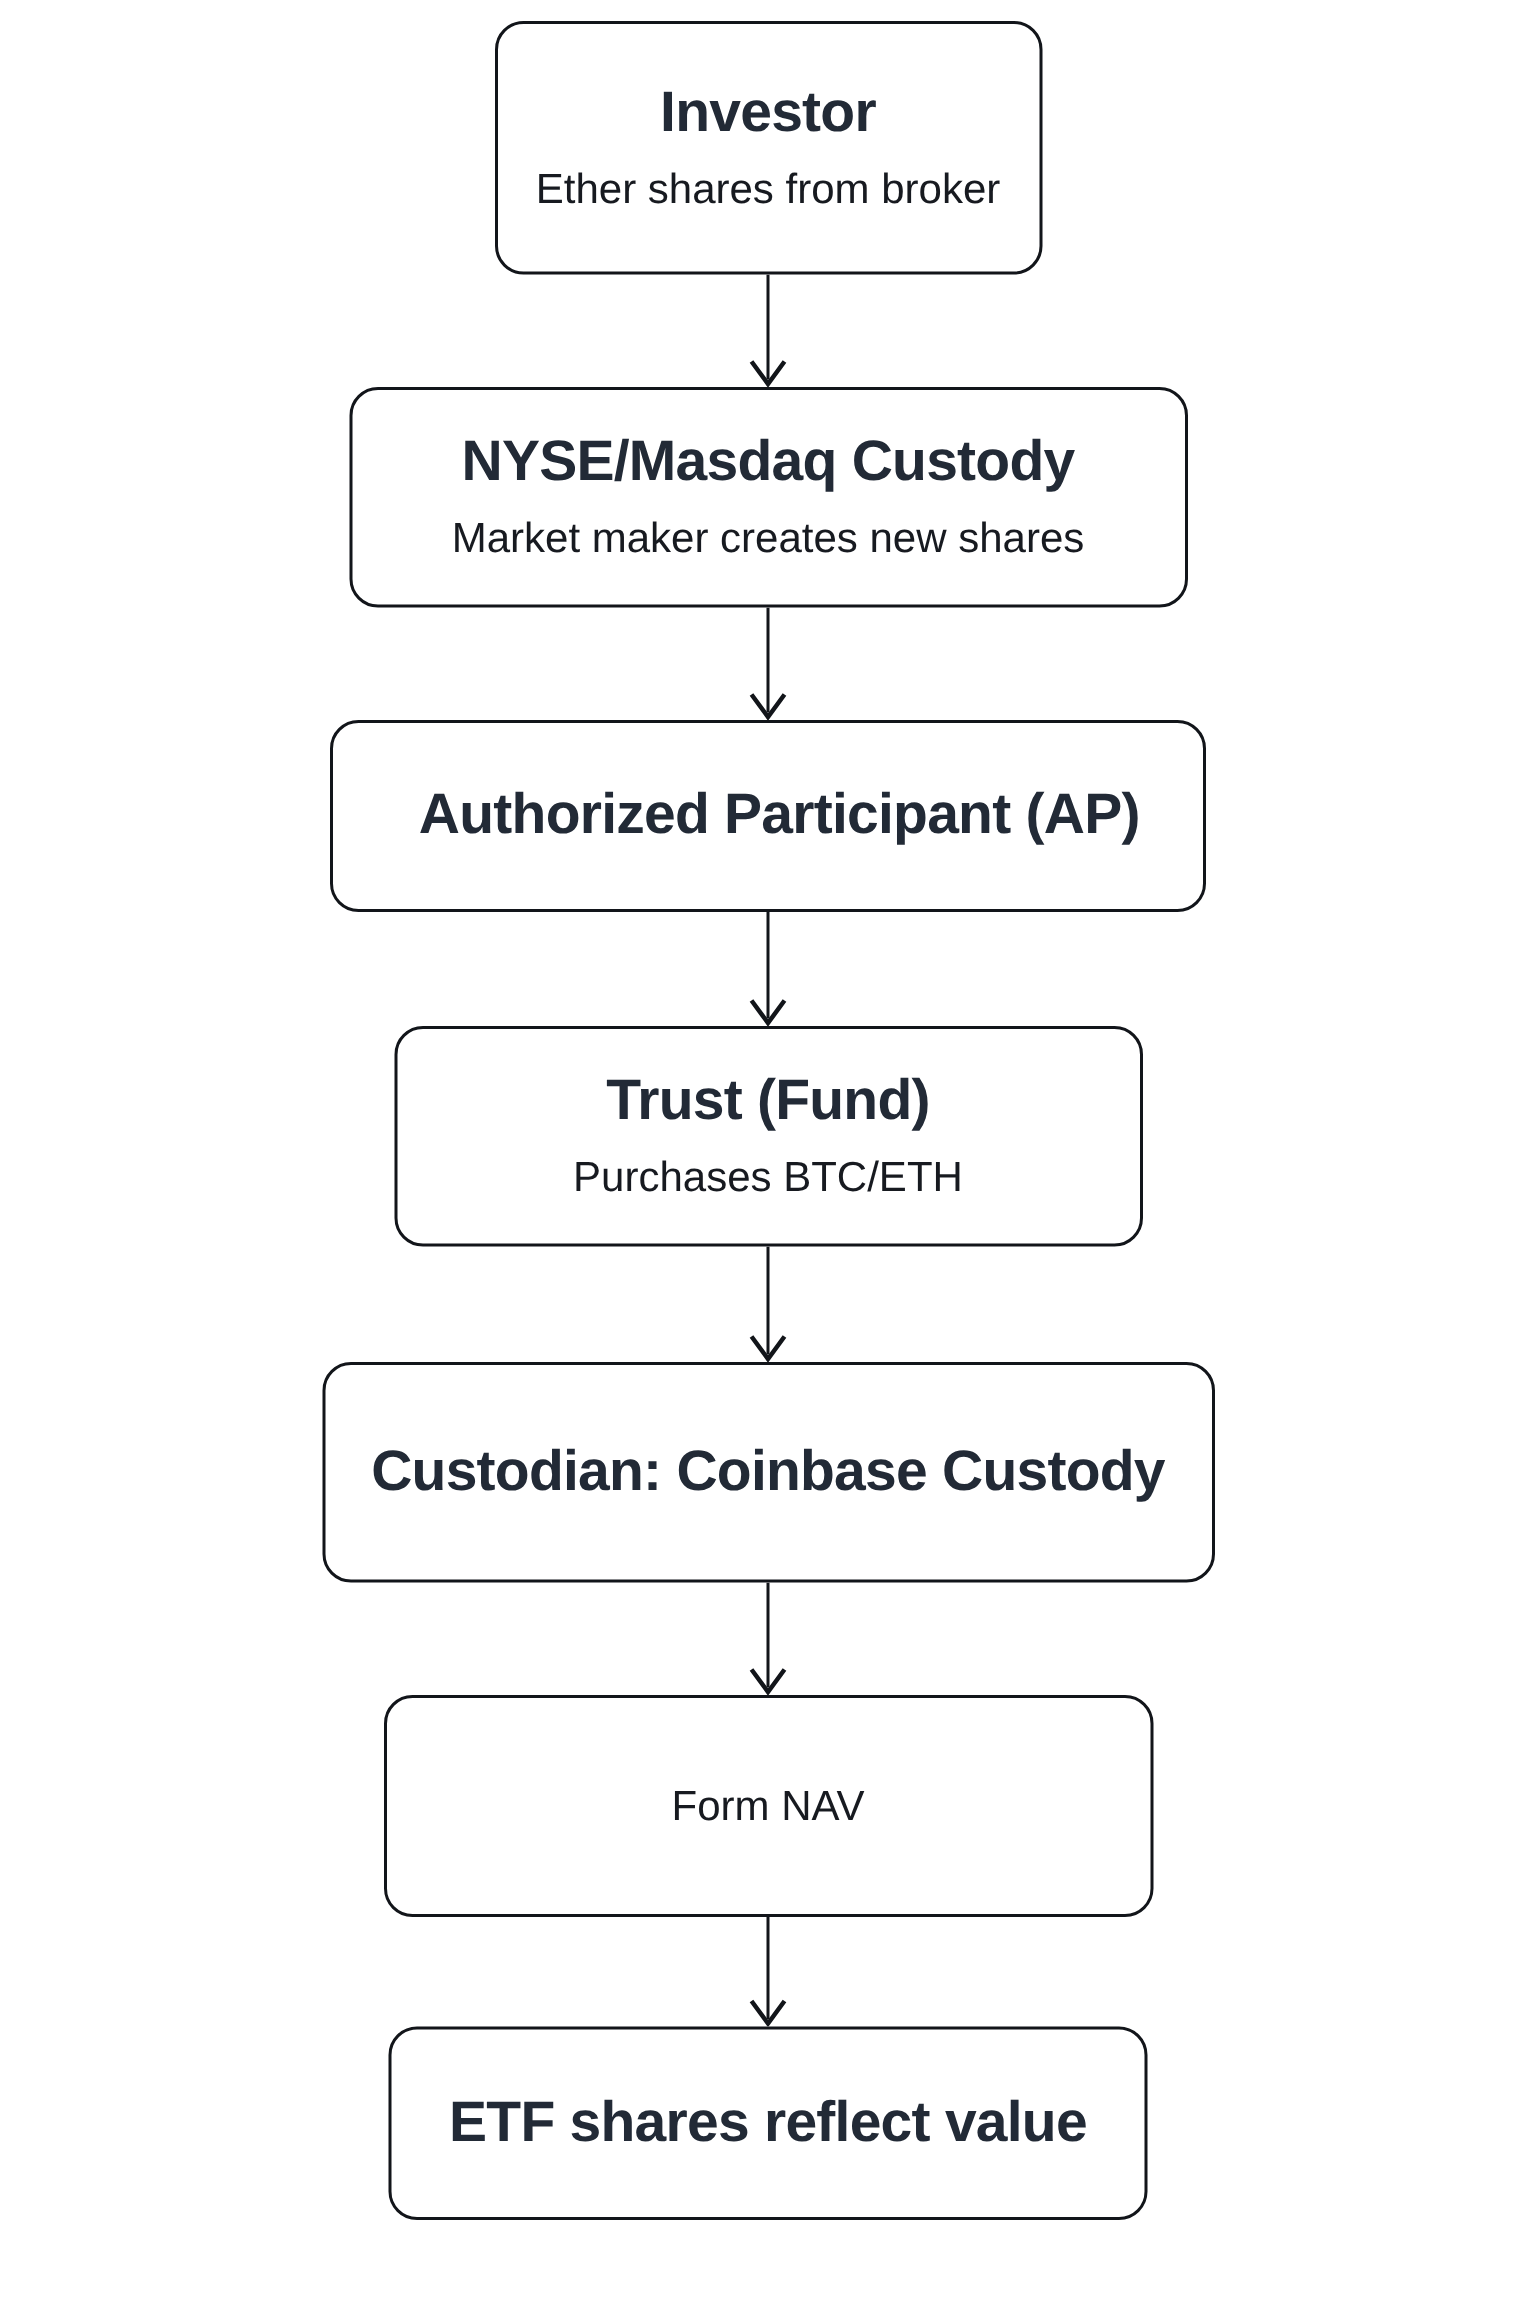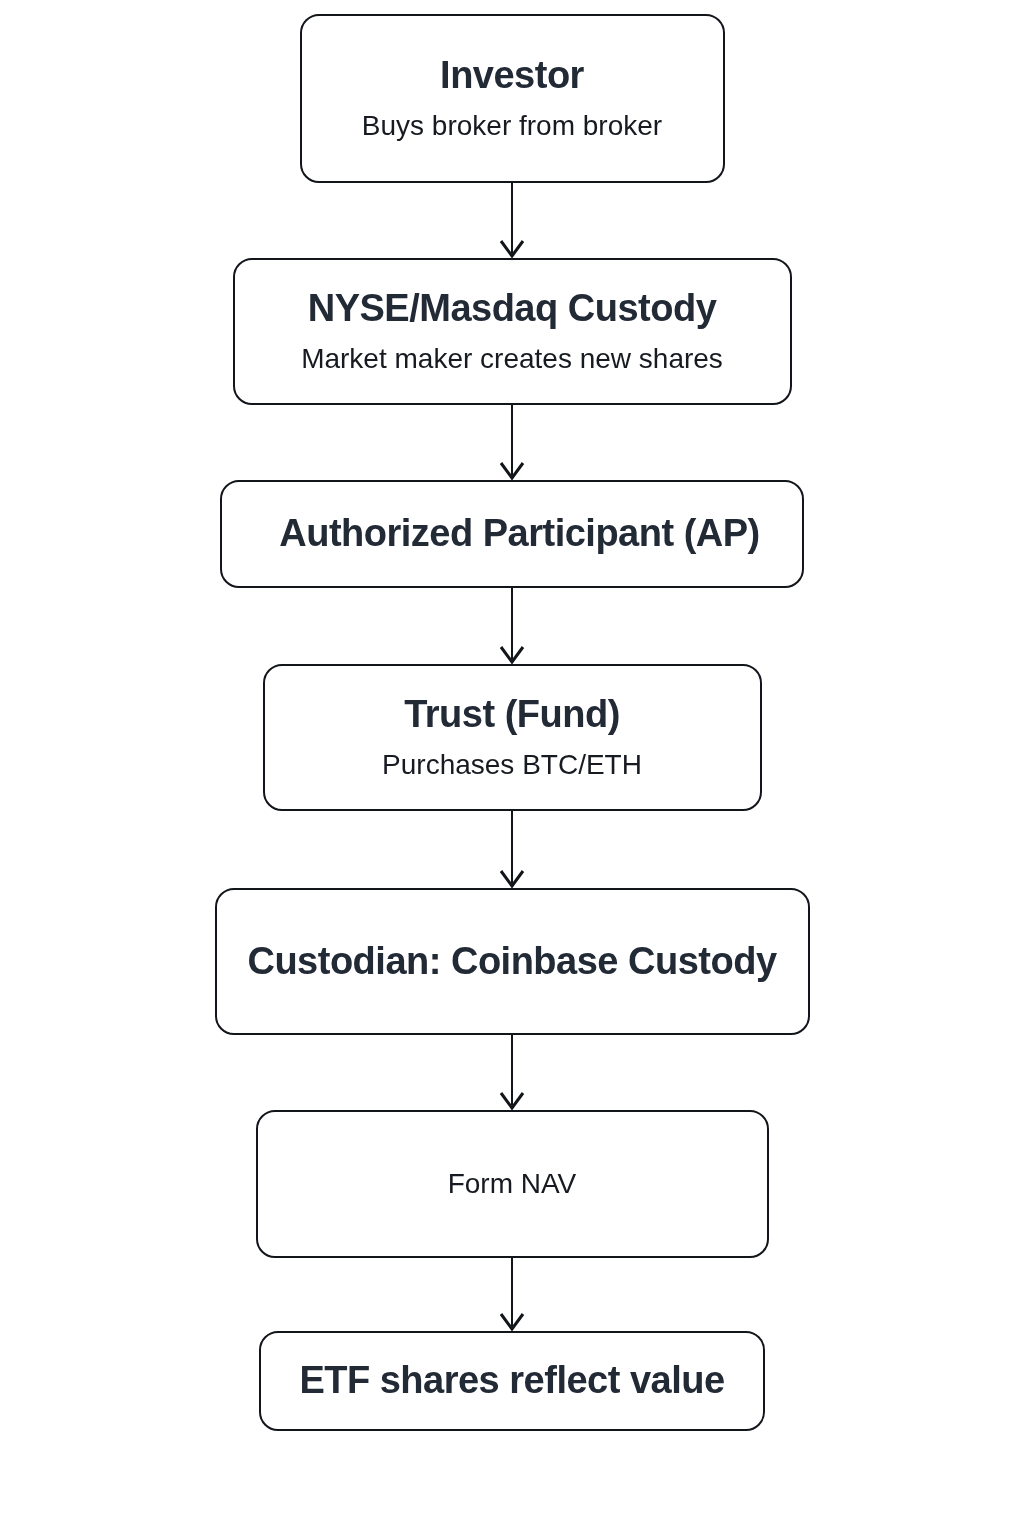--- a/index.html
+++ b/index.html
@@ -40,39 +40,39 @@
     color: #222a36;
     white-space: nowrap;
   }
   .subtitle {
     font-weight: 400;
     font-size: 28px;
     line-height: 1.15;
     color: #171a20;
     white-space: nowrap;
   }
-  .node1 { width: 425px; height: 169px; }
+  .node1 { width: 365px; height: 169px; }
   .node2 { width: 559px; height: 147px; }
-  .node3 { width: 584px; height: 108px; padding-left: 15px; }
+  .node3 { width: 584px; height: 128px; padding-left: 15px; }
   .node4 { width: 499px; height: 147px; }
   .node5 { width: 595px; height: 147px; align-items: center; }
   .node6 { width: 513px; height: 148px; }
-  .node7 { width: 506px; height: 100px; }
+  .node7 { width: 506px; height: 129px; }
   
   .node3 .subtitle, .node5 .subtitle { transform: translateX(38px); }
   .arrow { flex-shrink: 0; display: block; }
 </style>
 </head>
 <body>
 
 <div class="canvas">
 
   <div class="node node1">
     <div class="title">Investor</div>
-    <div class="subtitle">Buys broker from broker</div>
+    <div class="subtitle">Ether shares from broker</div>
   </div>
 
   <svg class="arrow" width="36" height="75" viewBox="0 0 36 75" aria-hidden="true">
     <line x1="18" y1="0" x2="18" y2="70" stroke="#12151a" stroke-width="2"></line>
     <polyline points="7,58 18,73 29,58" fill="none" stroke="#12151a" stroke-width="3"></polyline>
   </svg>
 
   <div class="node node2">
     <div class="title">NYSE/Masdaq Custody</div>
     <div class="subtitle">Market maker creates new shares</div>

